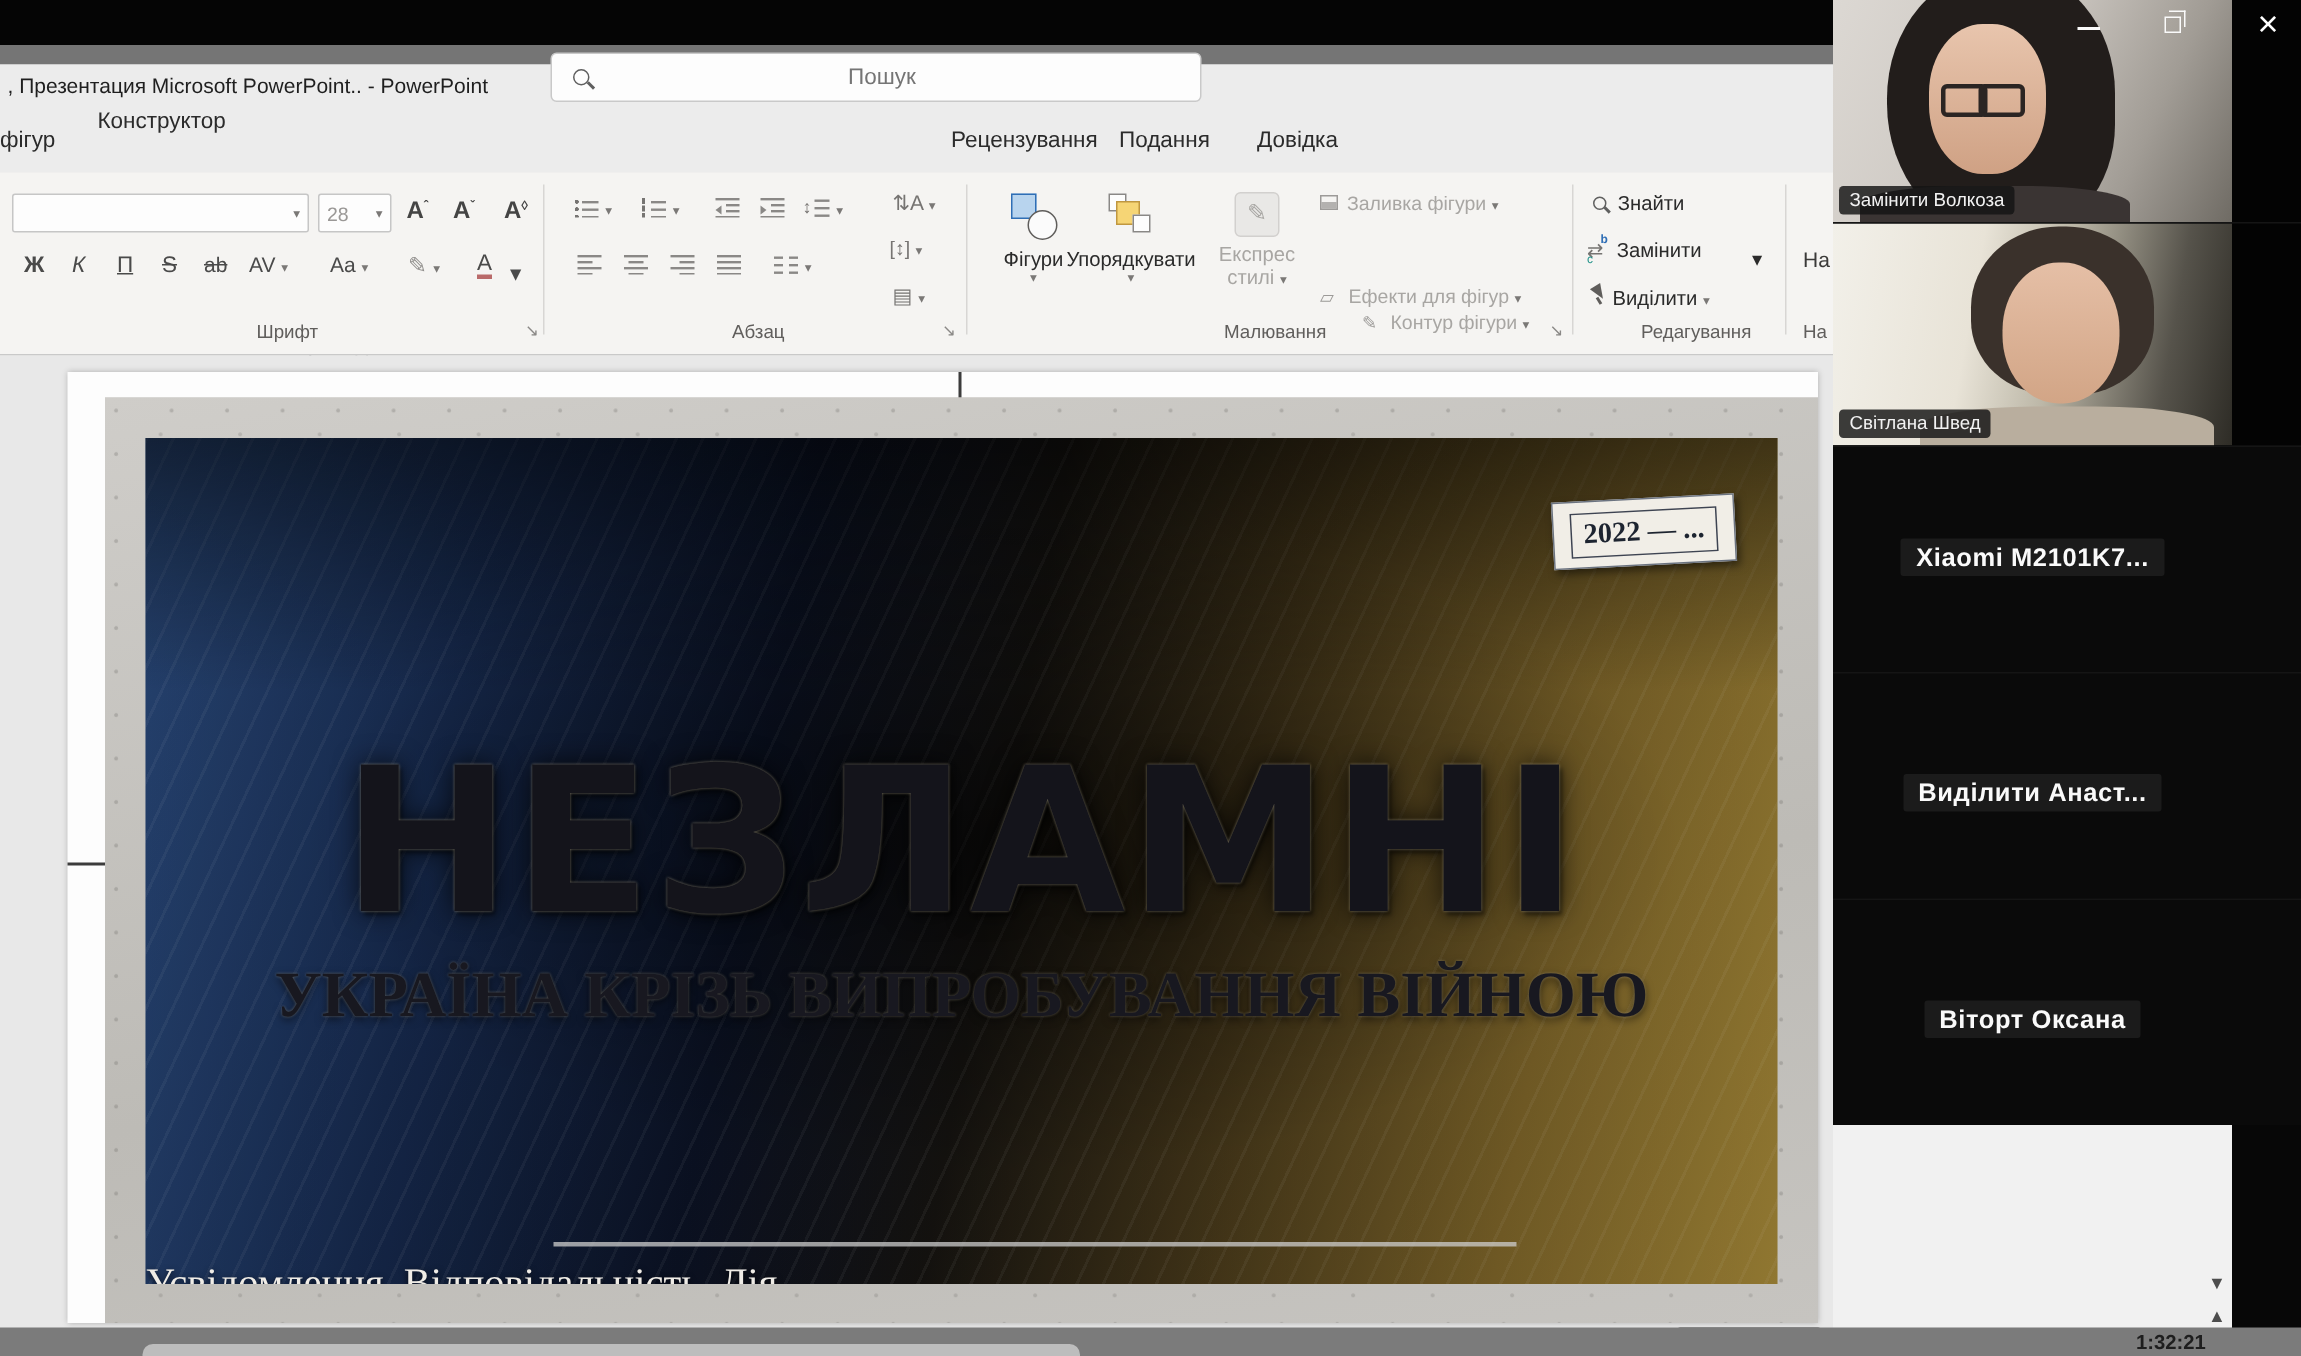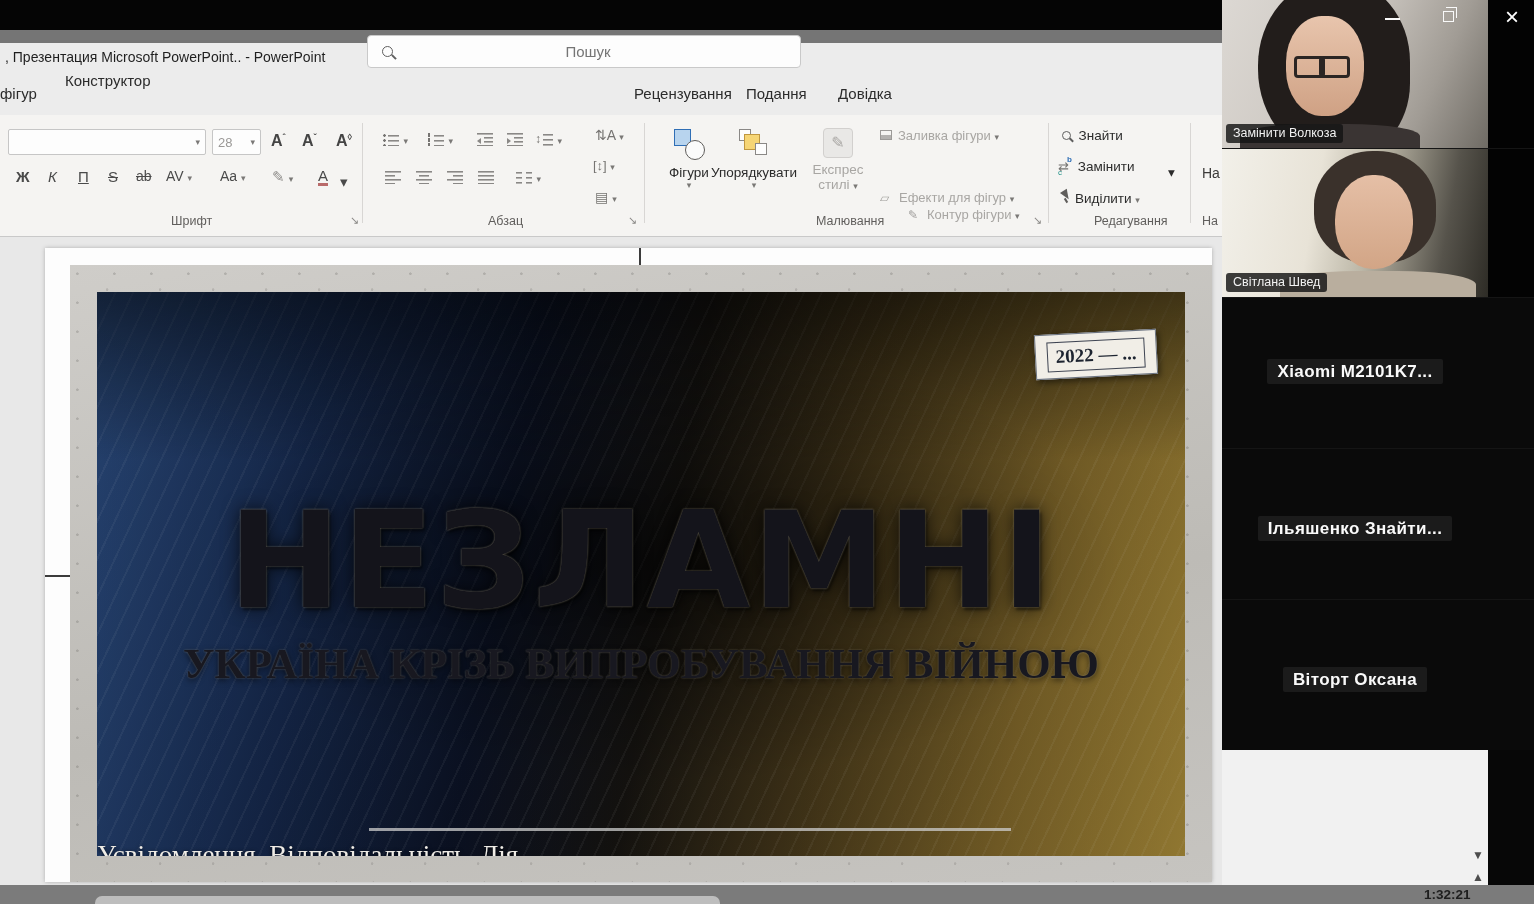--- a/index.html
+++ b/index.html
@@ -348,21 +348,21 @@
       </div>
       <div class="blackpad"></div>
       <div class="name-pill">Світлана Швед</div>
     </div>
 
     <div class="tile t3">
       <div class="tile-name"><span>Xiaomi  M2101K7...</span></div>
     </div>
 
     <div class="tile t4">
-      <div class="tile-name"><span>Ільяшенко  Знайти...</span></div>
+      <div class="tile-name"><span>Виділити  Анаст...</span></div>
     </div>
 
     <div class="tile t5">
       <div class="tile-name"><span>Віторт Оксана</span></div>
     </div>
 
     <div class="side-bottom">
       <div class="pane"></div>
       <div class="scroll-arrow sa-down">▼</div>
       <div class="scroll-arrow sa-up">▲</div>

